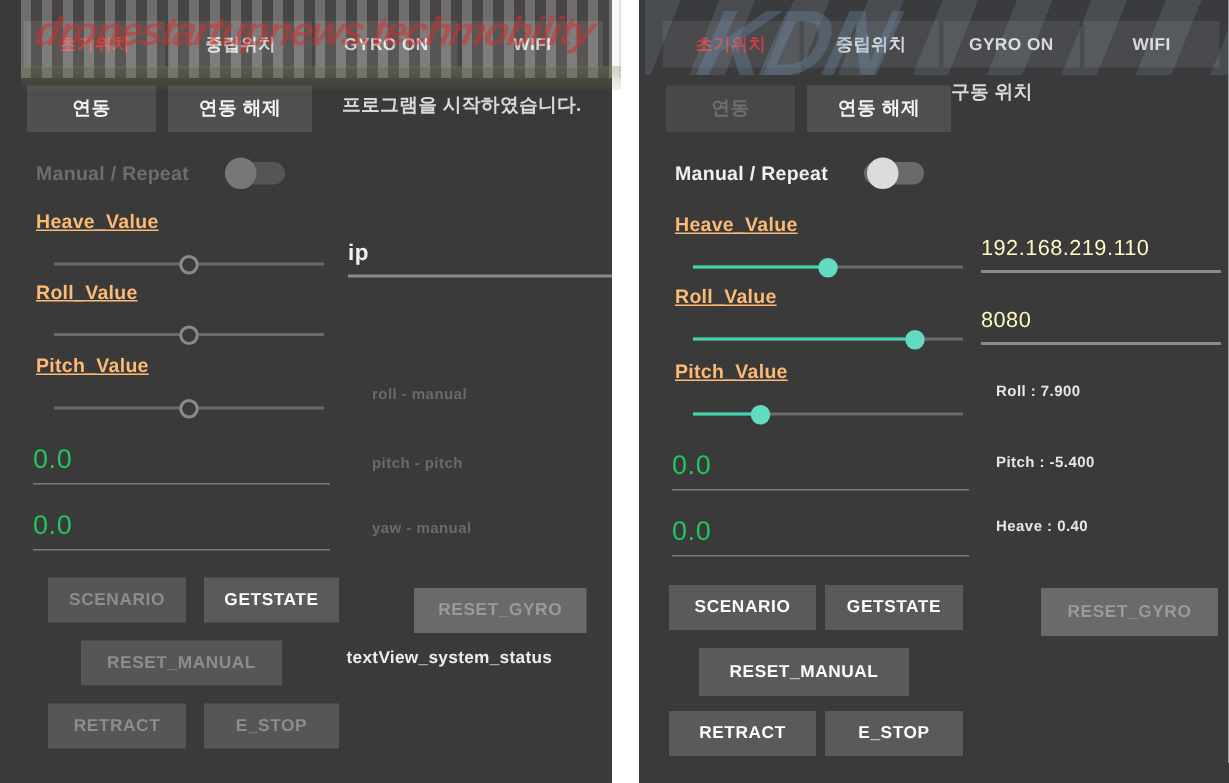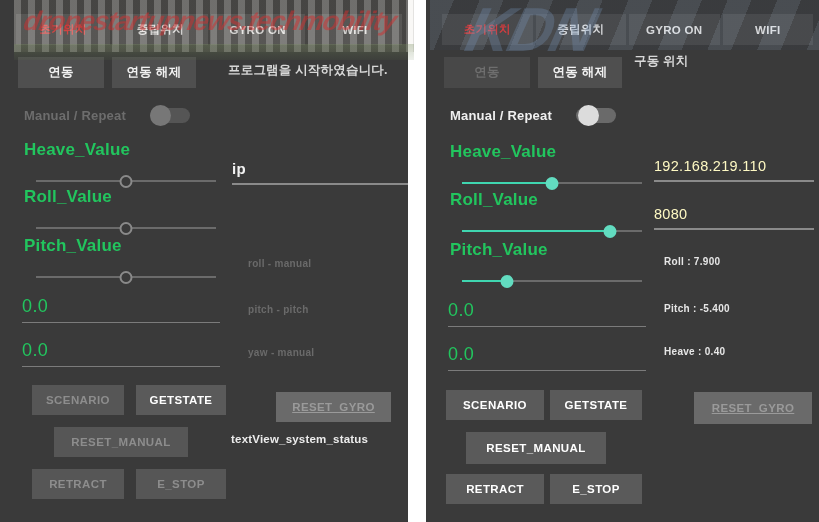--- a/index.html
+++ b/index.html
@@ -42,42 +42,42 @@
   
   .linkrow{position:absolute;left:18px;top:57px;display:flex;gap:8px;}
   .btn{
     background:#4f4f4f;color:#f2f2f2;
     font-size:12.5px;font-weight:bold;
     border:0;padding:7px 0;text-align:center;
     letter-spacing:.3px;
   }
   .btn.dim{color:#6e6e6e;background:#484848;}
   .w-link{width:86px;}
-  .w-link2{width:84px;}
+  .w-link2{width:96px;}
 
   .toptext{
     position:absolute;color:#d8d8d8;font-size:12.5px;font-weight:bold;
     letter-spacing:.2px;white-space:nowrap;
   }
 
   
   .mrow{position:absolute;left:24px;top:108px;display:flex;align-items:center;gap:24px;}
   .mlabel{font-size:13px;font-weight:bold;letter-spacing:.2px;}
   .panel.left .mlabel{color:#6d6d6d;}
   .panel.right .mlabel{color:#f0f0f0;}
   .switch{width:40px;height:15px;border-radius:8px;position:relative;}
   .panel.left .switch{background:#555;}
   .panel.right .switch{background:#6a6a6a;}
   .knob{position:absolute;left:0;top:-3px;width:21px;height:21px;border-radius:50%;}
   .panel.left .knob{background:#777;}
   .panel.right .knob{background:#dcdcdc;}
 
   
   .sblock{position:absolute;left:24px;width:192px;}
-  .slabel{font-size:17px;font-weight:bold;color:#22c55e;letter-spacing:.2px;margin-bottom:14px;}
+  .slabel{font-size:13px;font-weight:bold;color:#fdba74;letter-spacing:.2px;margin-bottom:14px;text-decoration:underline;}
   .track{position:relative;height:14px;margin-left:12px;}
   .bar{position:absolute;left:0;right:0;top:6px;height:2px;background:#6b6b6b;}
   .fill{position:absolute;left:0;top:6px;height:2px;background:#3fd6b0;}
   .thumb{position:absolute;top:1px;width:13px;height:13px;border-radius:50%;transform:translateX(-50%);}
   .panel.left .thumb{background:#3a3a3a;border:2px solid #8a8a8a;box-sizing:border-box;}
   .panel.right .thumb{background:#62dcc0;}
 
   
   .numfield{position:absolute;left:22px;width:198px;}
   .numfield .val{font-size:18px;color:#22c55e;padding-bottom:5px;letter-spacing:.4px;}
@@ -92,21 +92,21 @@
 
   
   .bbtn{
     position:absolute;
     background:#5a5a5a;color:#ffffff;
     font-size:11.5px;font-weight:bold;
     display:flex;align-items:center;justify-content:center;
     letter-spacing:.4px;border:0;text-align:center;
   }
   .bbtn.dim{color:#8d8d8d;background:#565656;}
-  .bbtn.dim2{color:#9a9a9a;background:#6a6a6a;text-decoration:underline;}
+  .bbtn.dim2{color:#9a9a9a;background:#6a6a6a;}
 
   .statustext{position:absolute;font-size:11.5px;font-weight:bold;color:#ececec;white-space:nowrap;letter-spacing:.2px;}
 
   
   .wm{
     position:absolute;left:0;top:0;width:819px;height:120px;
     pointer-events:none;overflow:hidden;
   }
   .wm .w1{
     position:absolute;left:24px;top:6px;

